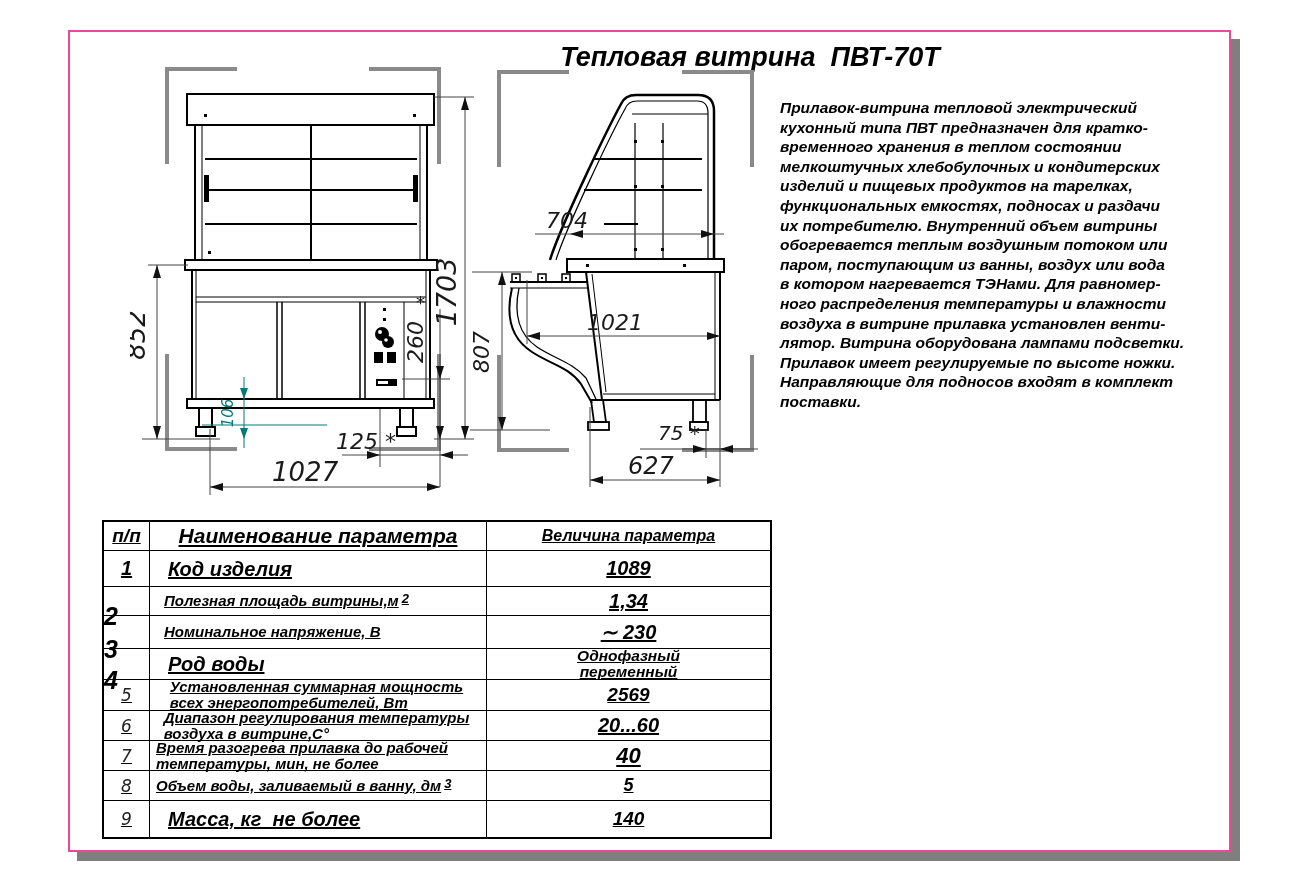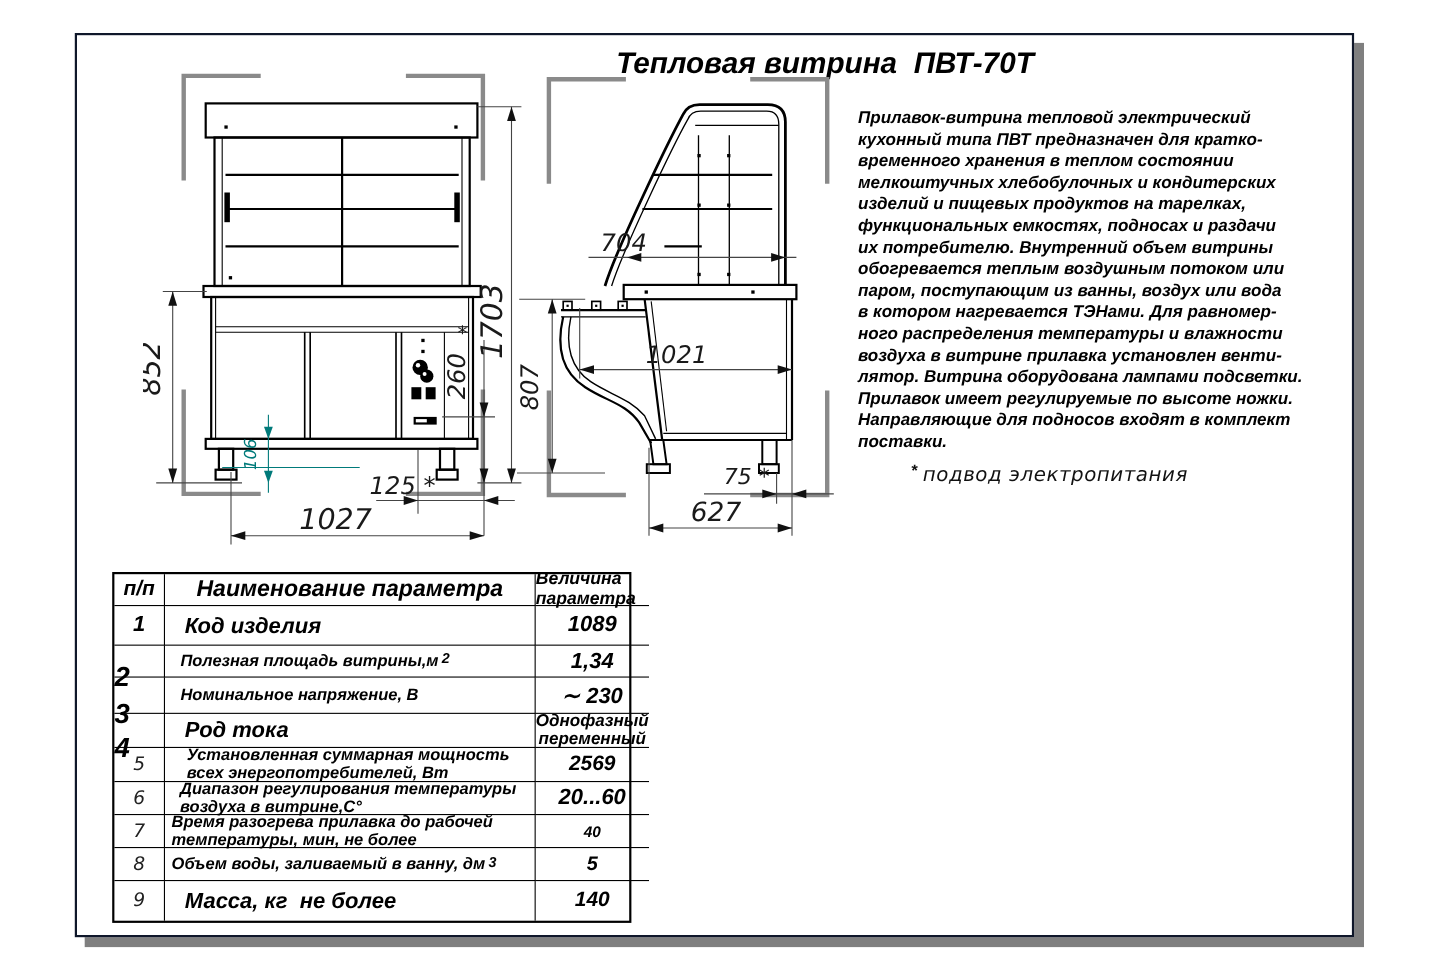--- a/index.html
+++ b/index.html
@@ -1,36 +1,36 @@
 <!DOCTYPE html>
 <html><head>
 <meta charset="utf-8">
 <style>
   html,body{margin:0;padding:0;background:#fff;}
   body{width:1308px;height:882px;position:relative;overflow:hidden;
        font-family:"Liberation Sans",sans-serif;}
   .page{position:absolute;left:68px;top:30px;width:1159px;height:818px;
-        background:#fff;border:2px solid #0f172a;box-shadow:9px 9px 0 #7f7f7f;}
+        background:#fff;border:2px solid #ec4899;box-shadow:9px 9px 0 #7f7f7f;}
   .title{position:absolute;left:420px;top:10px;width:520px;text-align:center;
          font-style:italic;font-weight:bold;font-size:27px;color:#000;white-space:pre;}
   .desc{position:absolute;left:710px;top:66px;width:474px;
         font-style:italic;font-weight:bold;font-size:15.5px;line-height:19.6px;
         color:#000;white-space:pre-line;}
   .footnote{position:absolute;left:758px;top:388px;font-size:18px;color:#111;}
   .fn-star{font-weight:bold;font-style:italic;vertical-align:4px;font-size:15px;}
   .fn-text{font-family:"DejaVu Sans",sans-serif;font-style:italic;letter-spacing:.5px;}
   svg{position:absolute;}
   .dimtxt{font-family:"DejaVu Sans",sans-serif;font-style:italic;fill:#1a1a1a;}
   .tealtxt{font-family:"DejaVu Sans",sans-serif;font-style:italic;fill:#007a7a;}
 
   
-  .ptable{position:absolute;left:32px;top:488px;width:472px;border:2.2px solid #000;
+  .ptable{position:absolute;left:32px;top:488px;width:670px;border:2.2px solid #000;
           display:grid;grid-template-columns:46px 337px auto;
           grid-template-rows:29px 36px 29px 33px 31px 31px 30px 30px 30px 36px;
-          box-sizing:border-box;background:#fff;}
+          box-sizing:border-box;background:#fff;text-decoration:underline;}
   .cell{border-right:1.6px solid #000;border-bottom:1.6px solid #000;
         display:flex;align-items:center;justify-content:center;position:relative;
         font-style:italic;font-weight:bold;color:#000;box-sizing:border-box;overflow:visible;}
   .cell.lastcol{border-right:none;}
   .cell.lastrow{border-bottom:none;}
   .hdr-num{font-size:19px;}
   .hdr-name{font-size:21px;}
   .hdr-val{font-size:16px;}
   .name{justify-content:flex-start;padding-left:14px;font-size:15px;
         white-space:pre-wrap;line-height:16px;}
@@ -255,24 +255,20 @@
 обогревается теплым воздушным потоком или
 паром, поступающим из ванны, воздух или вода
 в котором нагревается ТЭНами. Для равномер-
 ного распределения температуры и влажности
 воздуха в витрине прилавка установлен венти-
 лятор. Витрина оборудована лампами подсветки.
 Прилавок имеет регулируемые по высоте ножки.
 Направляющие для подносов входят в комплект
 поставки.</div>
 
-  <div class="footnote">
-    <span class="fn-star">*</span>
-    <span class="fn-text">подвод электропитания</span>
-  </div>
 
   <div class="ptable">
 
     <div class="cell hdr-num">п/п</div>
     <div class="cell hdr-name">Наименование параметра</div>
     <div class="cell hdr-val lastcol">Величина параметра</div>
 
     <div class="cell num-plain">1</div>
     <div class="cell name big"><span>Код изделия</span><sup class="supn"></sup></div>
     <div class="cell val lastcol">1089</div>
@@ -285,38 +281,38 @@
 
     <div class="cell">
         <span class="num-straddle">3</span>
       </div>
     <div class="cell name"><span>Номинальное напряжение, В</span><sup class="supn"></sup></div>
     <div class="cell val lastcol">∼ 230</div>
 
     <div class="cell">
         <span class="num-straddle">4</span>
       </div>
-    <div class="cell name big"><span>Род тока</span><sup class="supn"></sup></div>
+    <div class="cell name big"><span>Род воды</span><sup class="supn"></sup></div>
     <div class="cell val two lastcol">Однофазный
 переменный</div>
 
     <div class="cell num-script">5</div>
     <div class="cell name ctr"><span>Установленная суммарная мощность
 всех энергопотребителей, Вт</span><sup class="supn"></sup></div>
     <div class="cell val lastcol" style="font-size:19px;">2569</div>
 
     <div class="cell num-script">6</div>
     <div class="cell name ctr"><span>Диапазон регулирования температуры
 воздуха в витрине,С°</span><sup class="supn"></sup></div>
     <div class="cell val lastcol">20...60</div>
 
     <div class="cell num-script">7</div>
     <div class="cell name" style="padding-left:6px;"><span>Время разогрева прилавка до рабочей
 температуры, мин, не более</span><sup class="supn"></sup></div>
-    <div class="cell val lastcol" style="font-size:14px;">40</div>
+    <div class="cell val lastcol" style="font-size:22px;">40</div>
 
     <div class="cell num-script">8</div>
     <div class="cell name" style="padding-left:6px;"><span>Объем воды, заливаемый в ванну, дм</span><sup class="supn">3</sup></div>
     <div class="cell val lastcol" style="font-size:18px;">5</div>
 
     <div class="cell num-script lastrow">9</div>
     <div class="cell name big lastrow"><span>Масса, кг  не более</span><sup class="supn"></sup></div>
     <div class="cell val lastcol lastrow" style="font-size:19px;">140</div>
   </div>
 

